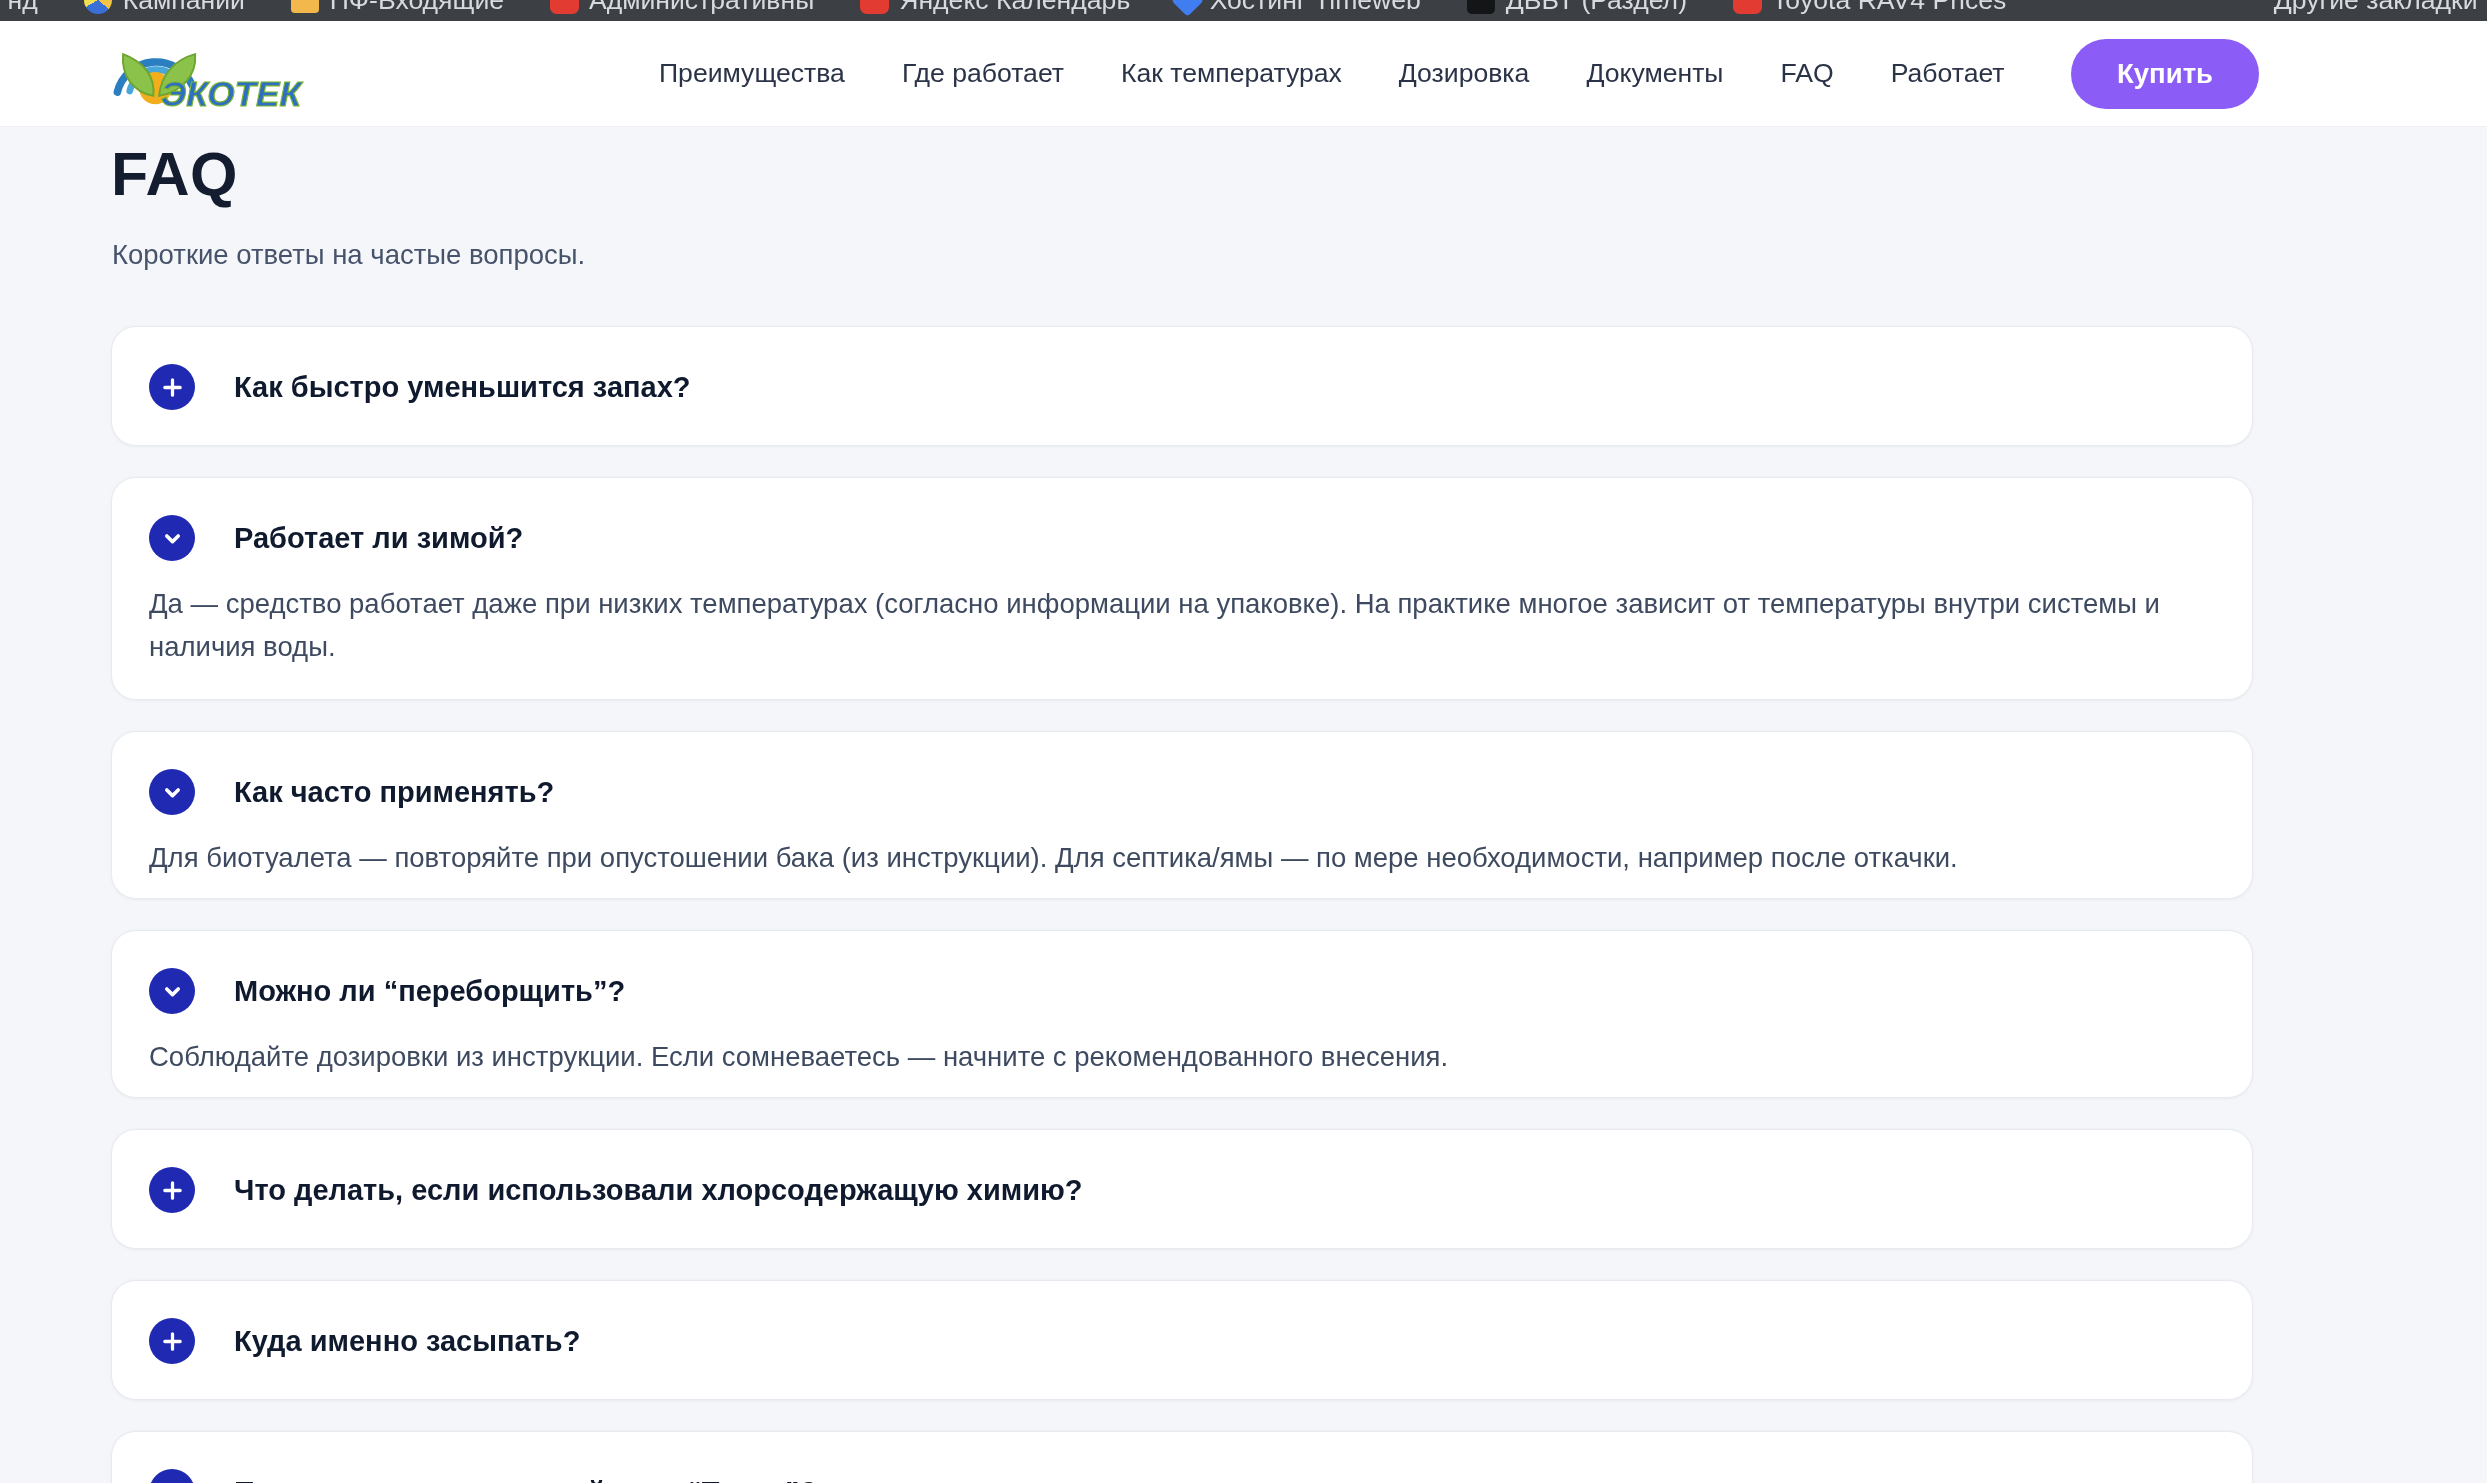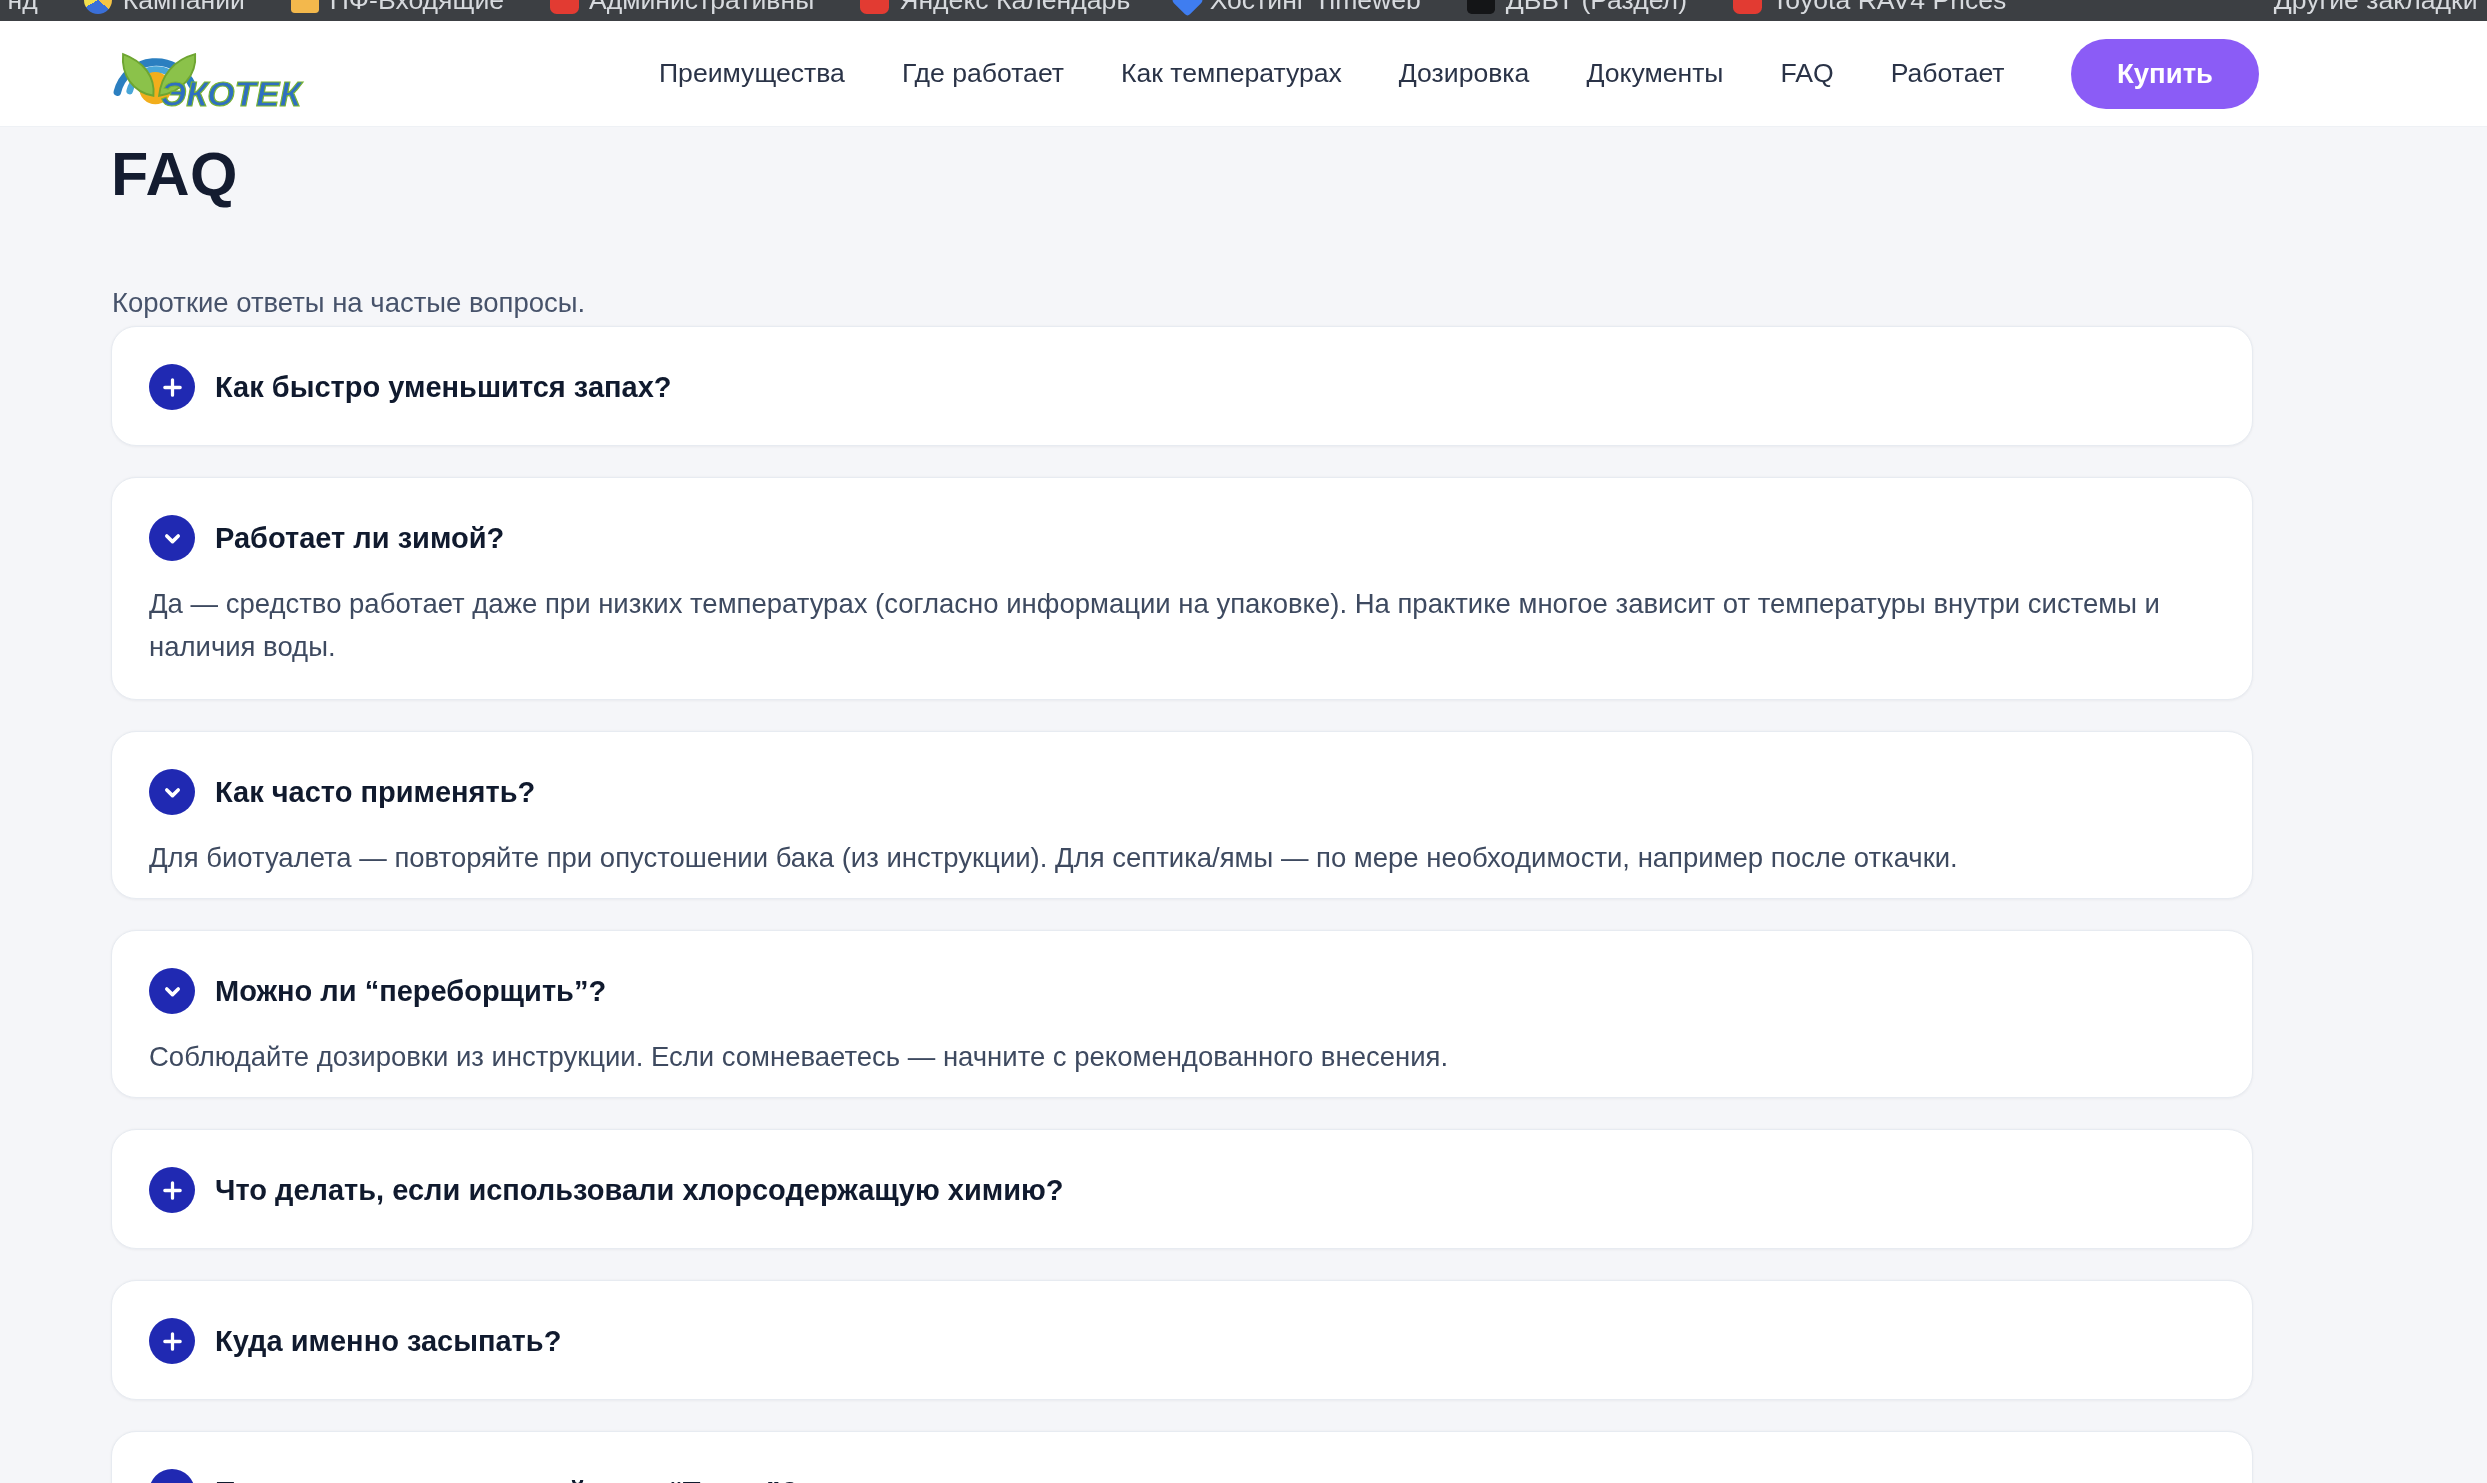--- a/index.html
+++ b/index.html
@@ -53,38 +53,38 @@
   }
 
   
   .page-title {
     position:absolute; left:111px; top:144px;
     font-size:61px; line-height:1; font-weight:800; color:#141c30;
     letter-spacing:0.5px;
   }
   .page-subtitle {
     position:absolute; left:112px; top:239px;
-    font-size:27.5px; color:#47536b;margin-top:48px;
+    font-size:27.5px; color:#47536b;
   }
   .cards {
     position:absolute; top:326px; left:111px; width:2142px;
     display:flex; flex-direction:column; gap:31px;
   }
   .card {
     position:relative; background:#ffffff;
     border:1.4px solid #e7ebf1; border-radius:25px;
     box-shadow:0 0.9px 2.8px rgba(15,23,42,0.05);
     overflow:hidden; flex:0 0 auto;
   }
   .card.c0 { height:120px; }
   .card.c1 { height:168px; }
   .card.c2 { height:223px; }
   .q-row {
     position:absolute; top:0; left:0; right:0; height:120px;
-    display:flex; align-items:center; gap:20px; padding:8px 37px;
+    display:flex; align-items:center; gap:39px; padding:8px 37px;
     cursor:pointer;
   }
   .q-icon {
     width:46px; height:46px; border-radius:50%; background:#2029b2;
     display:flex; align-items:center; justify-content:center; flex:0 0 auto;
   }
   .q-text { font-size:29px; font-weight:700; color:#101a2e; }
   .answer {
     position:absolute; top:104px; left:37px; right:37px;
     font-size:27.5px; line-height:43px; color:#3e4a60;

